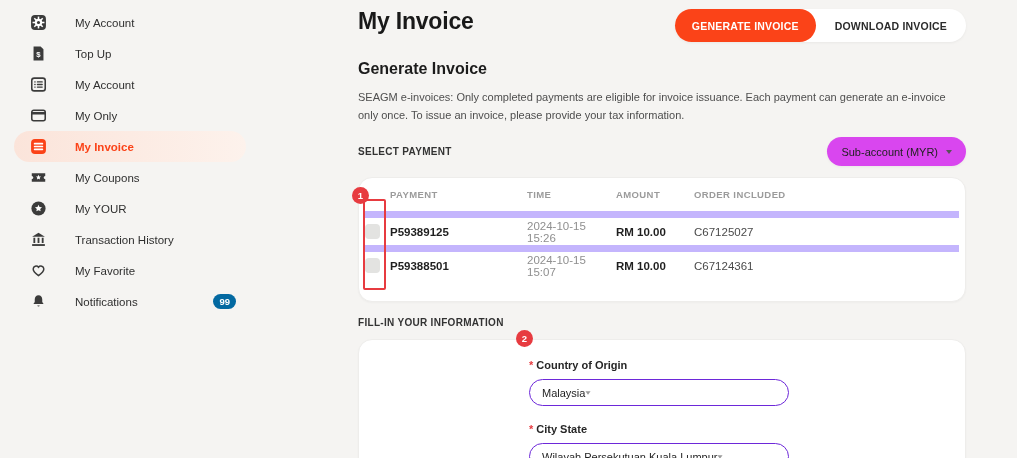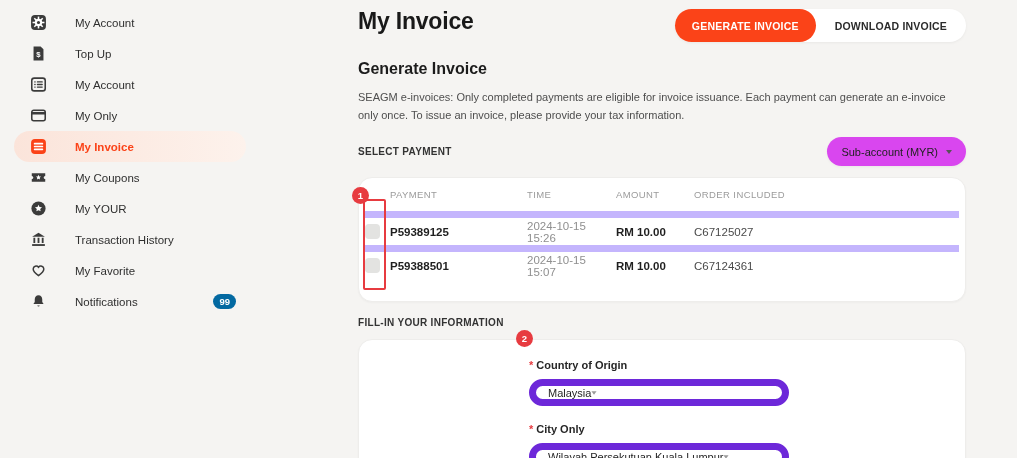--- a/index.html
+++ b/index.html
@@ -64,41 +64,41 @@
     border-left:3.5px solid transparent; border-right:3.5px solid transparent;
     border-top:4.5px solid #555;
   }
 
   .card { background:#fff; border:1px solid #eeedeb; border-radius:14px; box-shadow:0 1px 2px rgba(0,0,0,.03); }
 
   
   .table-card { margin-top:11px; height:125px; padding:0 6px; }
   .t-row { display:flex; align-items:center; }
   .t-head { height:33px; }
-  .t-head > div { font-size:9.5px; font-weight:normal; letter-spacing:.4px; color:#9b9b9b; }
+  .t-head > div { font-size:9.5px; font-weight:bold; letter-spacing:.4px; color:#9b9b9b; }
   .t-data { height:34px; border-top:7px solid #c4b5fd; font-size:11.5px; }
   .c-check { width:25px; display:flex; }
   .c-pay { width:137px; }
   .c-time { width:89px; }
   .c-amt { width:78px; }
   .c-ord { flex:1; }
   .strong { font-weight:bold; color:#1f1f1f; }
   .muted { color:#8f8f8f; }
   .plain { color:#4a4a4a; }
   .checkbox { width:15px; height:15px; border-radius:4px; background:#e3e3e1; cursor:pointer; }
 
   .fill-label { display:block; margin-top:15px; }
 
   
   .form-card { margin-top:11px; height:160px; padding:19px 0 0 170px; position:relative; }
   .f-label { display:flex; gap:3px; font-size:11px; font-weight:bold; color:#262626; line-height:12px; }
   .req { color:#e73b40; }
   .select {
     margin-top:8px; width:260px; height:27px;
-    background:#fff; border:7px solid #6d28d9; border-radius:14px;
+    background:#fff; border:1px solid #6d28d9; border-radius:14px;
     display:flex; align-items:center; 
     padding:0 12px; font-size:11px; color:#1f1f1f;
     font-family:inherit; cursor:pointer;
   }
   .select .caret { border-top-color:#9a9a9a; transform:scale(.85); }
   .field + .field { margin-top:17px; }
 
   
   .ann-rect {
     position:absolute; left:363px; top:199px; width:23px; height:91px;
@@ -288,21 +288,21 @@
           <span>Country of Origin</span>
         </div>
         <button class="select">
           <span>Malaysia</span>
           <span class="caret"></span>
         </button>
       </div>
       <div class="field">
         <div class="f-label">
           <span class="req">*</span>
-          <span>City Only</span>
+          <span>City State</span>
         </div>
         <button class="select">
           <span>Wilayah Persekutuan Kuala Lumpur</span>
           <span class="caret"></span>
         </button>
       </div>
     </div>
 
   </main>
 

